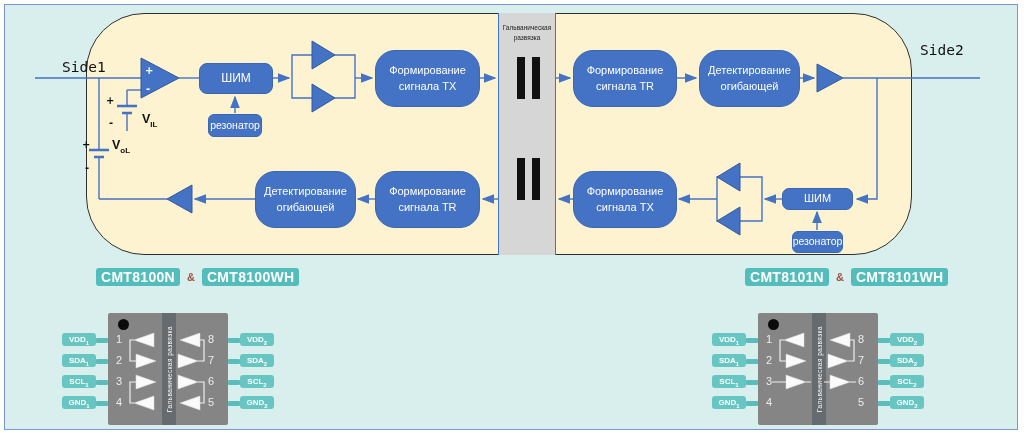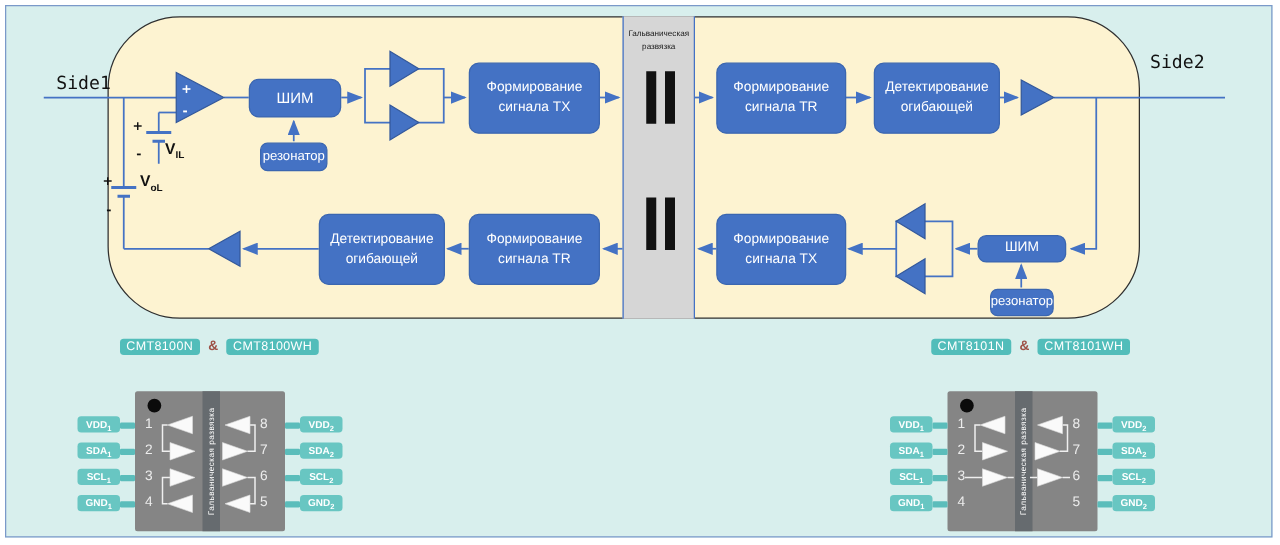--- a/index.html
+++ b/index.html
@@ -2,29 +2,29 @@
 <html><head>
 <meta charset="utf-8">
 <style>
   body{margin:0;background:#fff}
   .stage{position:relative;width:1024px;height:436px;background:#fff;font-family:"Liberation Sans",sans-serif;overflow:hidden}
   .canvas{position:absolute;left:4px;top:4px;width:1014px;height:426px;background:#D8EFED;border:1px solid #7A99C9;box-sizing:border-box}
   .big-rect{position:absolute;left:86px;top:13px;width:826px;height:242px;background:#FDF3D1;border:1.6px solid #2F2F2F;border-radius:58px;box-sizing:border-box}
   .iso-bar{position:absolute;left:498px;top:13px;width:58px;height:242px;background:#D6D6D6;border-left:1px solid #4472C4;border-right:1px solid #4472C4;box-sizing:border-box}
   .iso-label{margin-top:10px;font-size:6.5px;line-height:1.6;color:#1a1a1a;text-align:center;padding:0 3px}
   svg.wires{position:absolute;left:0;top:0}
-  .blk{position:absolute;background:#4472C4;border:1px solid #3B66B0;border-radius:8px;color:#fff;display:flex;align-items:center;justify-content:center;text-align:center;font-size:11px;line-height:1.45;box-sizing:border-box;padding:2px}
+  .blk{position:absolute;background:#4472C4;border:1px solid #3B66B0;border-radius:20px;color:#fff;display:flex;align-items:center;justify-content:center;text-align:center;font-size:11px;line-height:1.45;box-sizing:border-box;padding:2px}
   .blk.pwm{border-radius:8px;font-size:12px}
   .blk.pwm2{border-radius:7px;font-size:11px}
   .blk.res{border-radius:6px;font-size:10.5px}
   .side-label{position:absolute;font-family:"DejaVu Sans Mono",monospace;font-size:14.5px;color:#111}
   .vlabel{position:absolute;font-size:12.5px;font-weight:bold;color:#111}
   .vlabel sub{font-size:8px}
   .chip-names{position:absolute;display:flex;gap:7px;align-items:center;height:18px}
-  .name-badge{background:#52BDBA;color:#fff;font-weight:normal;font-size:10px;padding:1px 5px;border-radius:3px;letter-spacing:.3px}
+  .name-badge{background:#52BDBA;color:#fff;font-weight:bold;font-size:14px;padding:1px 5px;border-radius:3px;letter-spacing:.3px}
   .amp{color:#9E5147;font-weight:bold;font-size:11px}
   .chip-body{position:absolute;width:120px;height:112px;background:#858585;border-radius:2px}
   .chip-stripe{position:absolute;left:54px;top:0;width:14px;height:112px;background:#666B6F;color:#fff;display:flex;align-items:center;justify-content:center}
   .stripe-text{writing-mode:vertical-rl;transform:rotate(180deg);font-size:6.5px;letter-spacing:.4px;white-space:nowrap}
   .pin-dot{position:absolute;left:10px;top:6px;width:11px;height:11px;border-radius:50%;background:#0b0b0b}
   .pin-num{position:absolute;color:#ececec;font-size:11px}
   .chip-svg{position:absolute;left:0;top:0}
   .pin-stub{position:absolute;width:12px;height:5px;background:#5BBDBB;border-radius:1px}
   .pin-badge{position:absolute;width:34px;height:13px;background:#68C6C2;border-radius:3px;color:#fff;font-size:8px;font-weight:bold;text-align:center;line-height:13px}
   .pin-badge sub{font-size:6px}
@@ -92,24 +92,24 @@
     <g font-family="DejaVu Sans" font-size="10" font-weight="bold">
       <text x="145" y="74" fill="#fff">+</text>
       <text x="146" y="92" fill="#fff">-</text>
       <text x="106" y="104" fill="#111">+</text>
       <text x="109" y="126" fill="#111">-</text>
       <text x="82" y="148" fill="#111">+</text>
       <text x="85" y="171" fill="#111">-</text>
     </g>
   </svg>
 
-  <div class="side-label" style="left:45px;top:59px">Side1</div>
+  <div class="side-label" style="left:62px;top:59px">Side1</div>
   <div class="side-label" style="left:920px;top:42px">Side2</div>
 
-  <div class="vlabel" style="left:132px;top:112px"><span>V</span><sub>IL</sub></div>
+  <div class="vlabel" style="left:142px;top:112px"><span>V</span><sub>IL</sub></div>
   <div class="vlabel" style="left:112px;top:138px"><span>V</span><sub>oL</sub></div>
 
   <div class="blk pwm" style="left:199px;top:63px;width:74px;height:31px">ШИМ</div>
   <div class="blk res" style="left:208px;top:114px;width:54px;height:23px">резонатор</div>
   <div class="blk" style="left:375px;top:50px;width:105px;height:57px">Формирование сигнала TX</div>
   <div class="blk" style="left:573px;top:50px;width:104px;height:57px">Формирование сигнала TR</div>
   <div class="blk" style="left:699px;top:50px;width:101px;height:57px">Детектирование огибающей</div>
   <div class="blk" style="left:255px;top:171px;width:101px;height:57px">Детектирование огибающей</div>
   <div class="blk" style="left:375px;top:171px;width:105px;height:57px">Формирование сигнала TR</div>
   <div class="blk" style="left:573px;top:171px;width:104px;height:57px">Формирование сигнала TX</div>

